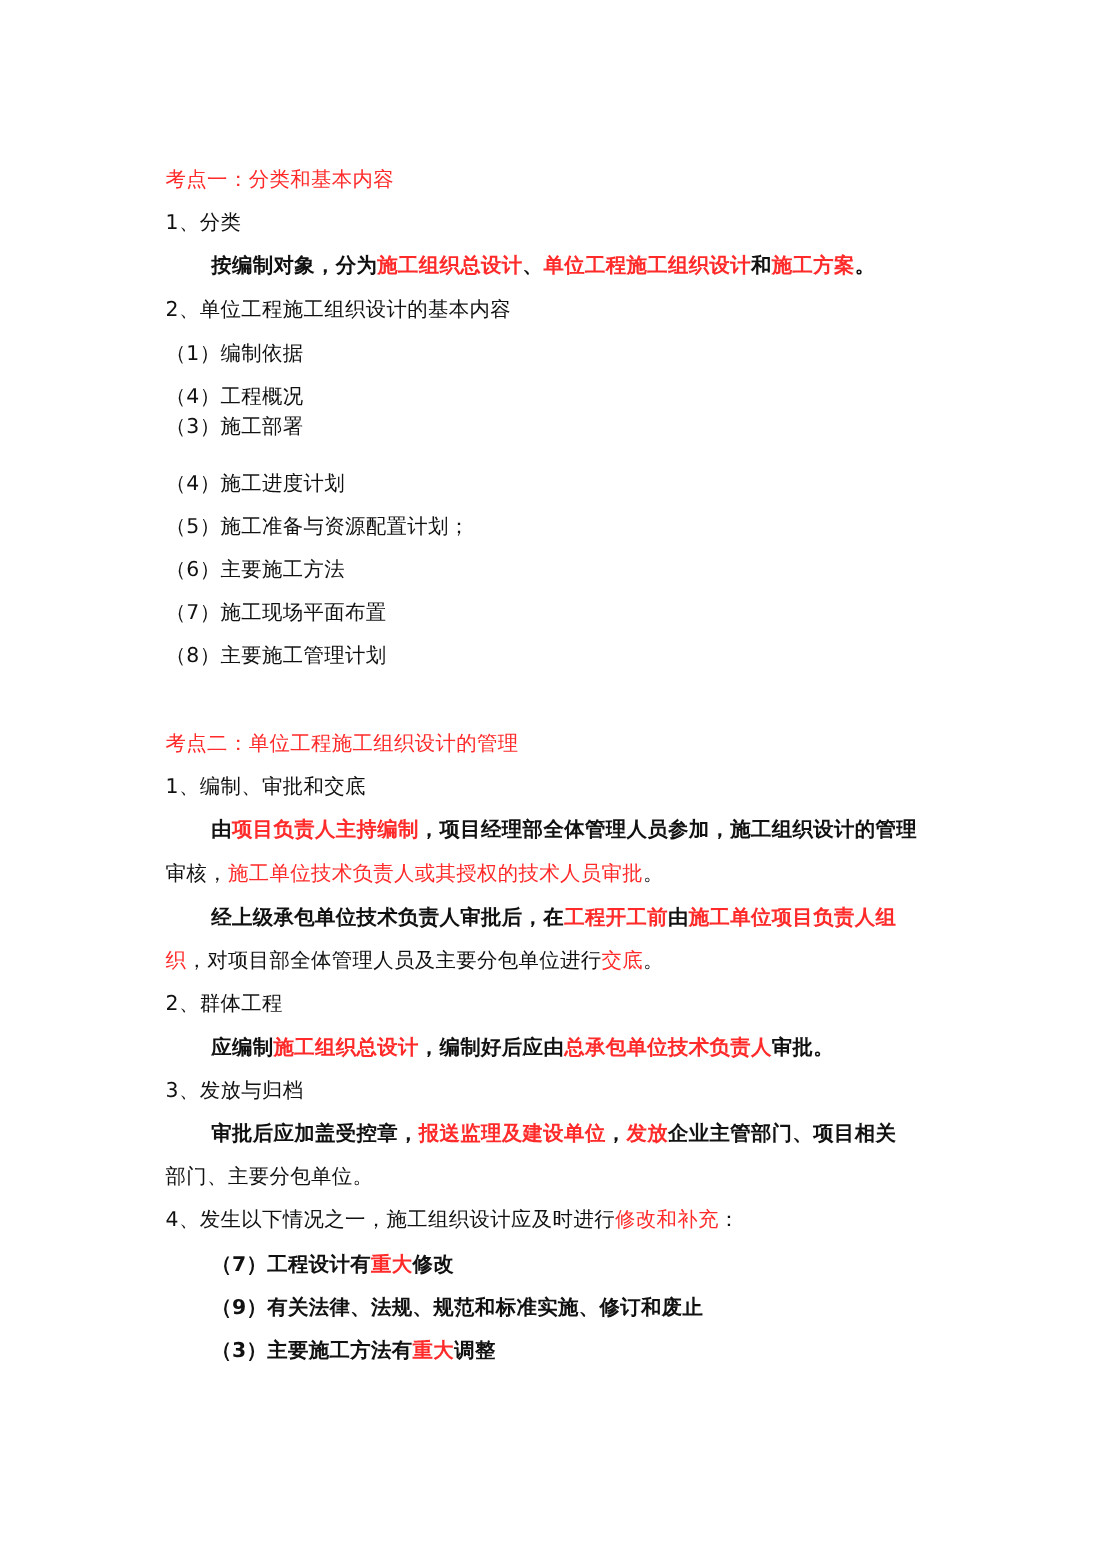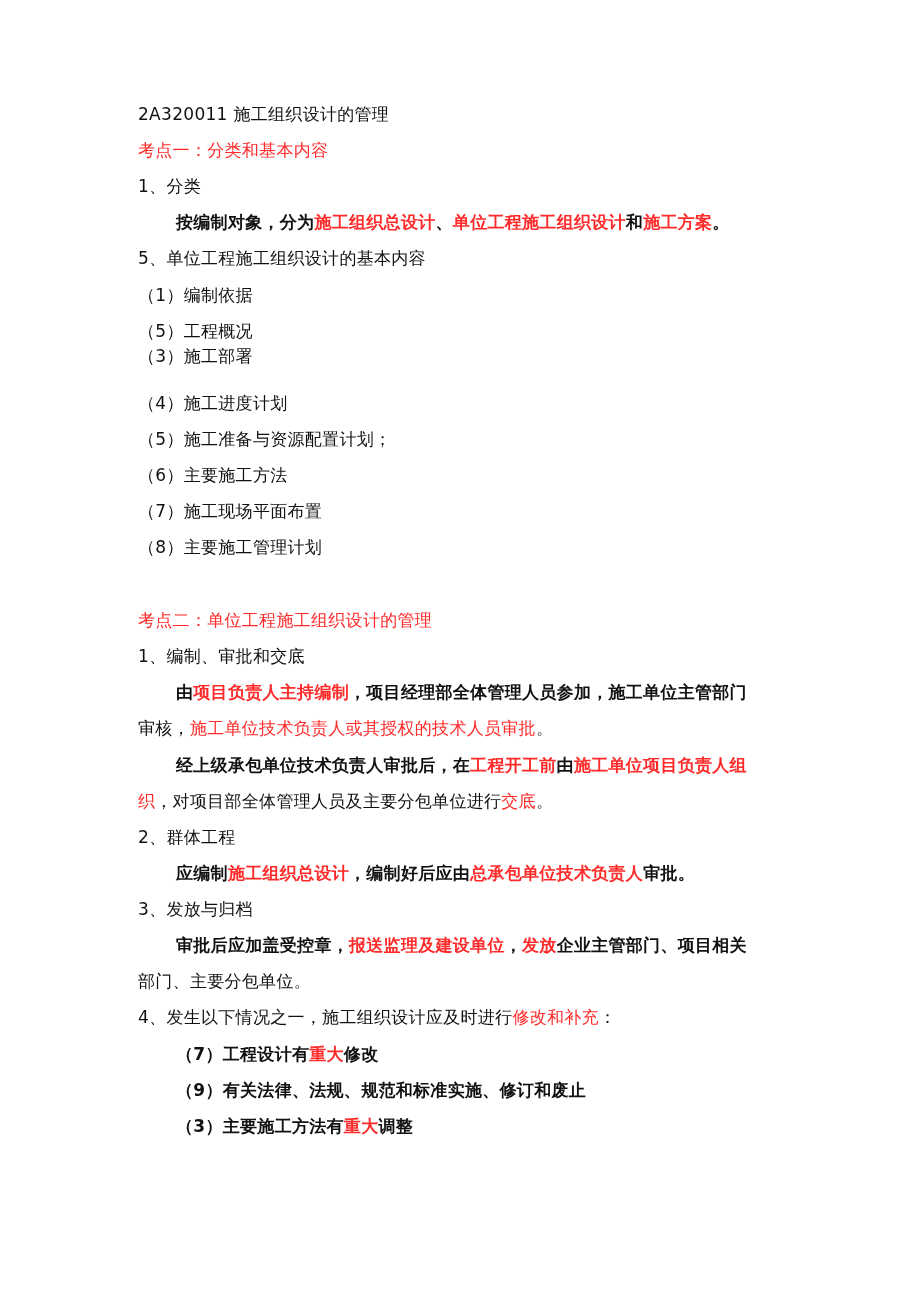--- a/index.html
+++ b/index.html
@@ -9,38 +9,37 @@
   .line { position: absolute; left: 138px; font-size: 17px; line-height: 24px; white-space: nowrap; letter-spacing: 0.3px; }
   .indent1 { left: 176px; font-weight: bold; }
   .paren { left: 138px; }
   .red { color: #ff2a2a; }
   .blk { color: #111; }
 </style>
 </head>
 <body>
 
 <div class="page">
-  <div class="line" style="top:102px">2A320011 施工组织设计的管理</div>
   <div class="line red" style="top:138px">考点一：分类和基本内容</div>
   <div class="line" style="top:174px">1、分类</div>
   <div class="line indent1" style="top:210px"><span class="blk">按编制对象，分为</span><span class="red">施工组织总设计</span><span class="blk">、</span><span class="red">单位工程施工组织设计</span><span class="blk">和</span><span class="red">施工方案</span><span class="blk">。</span></div>
-  <div class="line" style="top:246px">5、单位工程施工组织设计的基本内容</div>
+  <div class="line" style="top:246px">2、单位工程施工组织设计的基本内容</div>
 
   <div class="line paren" style="top:283px">（1）编制依据</div>
-  <div class="line paren" style="top:319px">（5）工程概况</div>
+  <div class="line paren" style="top:319px">（4）工程概况</div>
   <div class="line paren" style="top:344px">（3）施工部署</div>
   <div class="line paren" style="top:391px">（4）施工进度计划</div>
   <div class="line paren" style="top:427px">（5）施工准备与资源配置计划；</div>
   <div class="line paren" style="top:463px">（6）主要施工方法</div>
   <div class="line paren" style="top:499px">（7）施工现场平面布置</div>
   <div class="line paren" style="top:535px">（8）主要施工管理计划</div>
 
   <div class="line red" style="top:608px">考点二：单位工程施工组织设计的管理</div>
   <div class="line" style="top:644px">1、编制、审批和交底</div>
-  <div class="line indent1" style="top:680px"><span class="blk">由</span><span class="red">项目负责人主持编制</span><span class="blk">，项目经理部全体管理人员参加，施工单位主管部门</span></div>
+  <div class="line indent1" style="top:680px"><span class="blk">由</span><span class="red">项目负责人主持编制</span><span class="blk">，项目经理部全体管理人员参加，施工组织设计的管理</span></div>
   <div class="line" style="top:716px"><span class="blk">审核，</span><span class="red">施工单位技术负责人或其授权的技术人员审批</span><span class="blk">。</span></div>
   <div class="line indent1" style="top:753px"><span class="blk">经上级承包单位技术负责人审批后，在</span><span class="red">工程开工前</span><span class="blk">由</span><span class="red">施工单位项目负责人组</span></div>
   <div class="line" style="top:789px"><span class="red">织</span><span class="blk">，对项目部全体管理人员及主要分包单位进行</span><span class="red">交底</span><span class="blk">。</span></div>
   <div class="line" style="top:825px">2、群体工程</div>
   <div class="line indent1" style="top:861px"><span class="blk">应编制</span><span class="red">施工组织总设计</span><span class="blk">，编制好后应由</span><span class="red">总承包单位技术负责人</span><span class="blk">审批。</span></div>
   <div class="line" style="top:897px">3、发放与归档</div>
   <div class="line indent1" style="top:933px"><span class="blk">审批后应加盖受控章，</span><span class="red">报送监理及建设单位</span><span class="blk">，</span><span class="red">发放</span><span class="blk">企业主管部门、项目相关</span></div>
   <div class="line" style="top:969px"><span class="blk">部门、主要分包单位。</span></div>
   <div class="line" style="top:1005px"><span class="blk">4、发生以下情况之一，施工组织设计应及时进行</span><span class="red">修改和补充</span><span class="blk">：</span></div>
   <div class="line indent1" style="top:1042px"><span class="blk">（7）工程设计有</span><span class="red">重大</span><span class="blk">修改</span></div>

